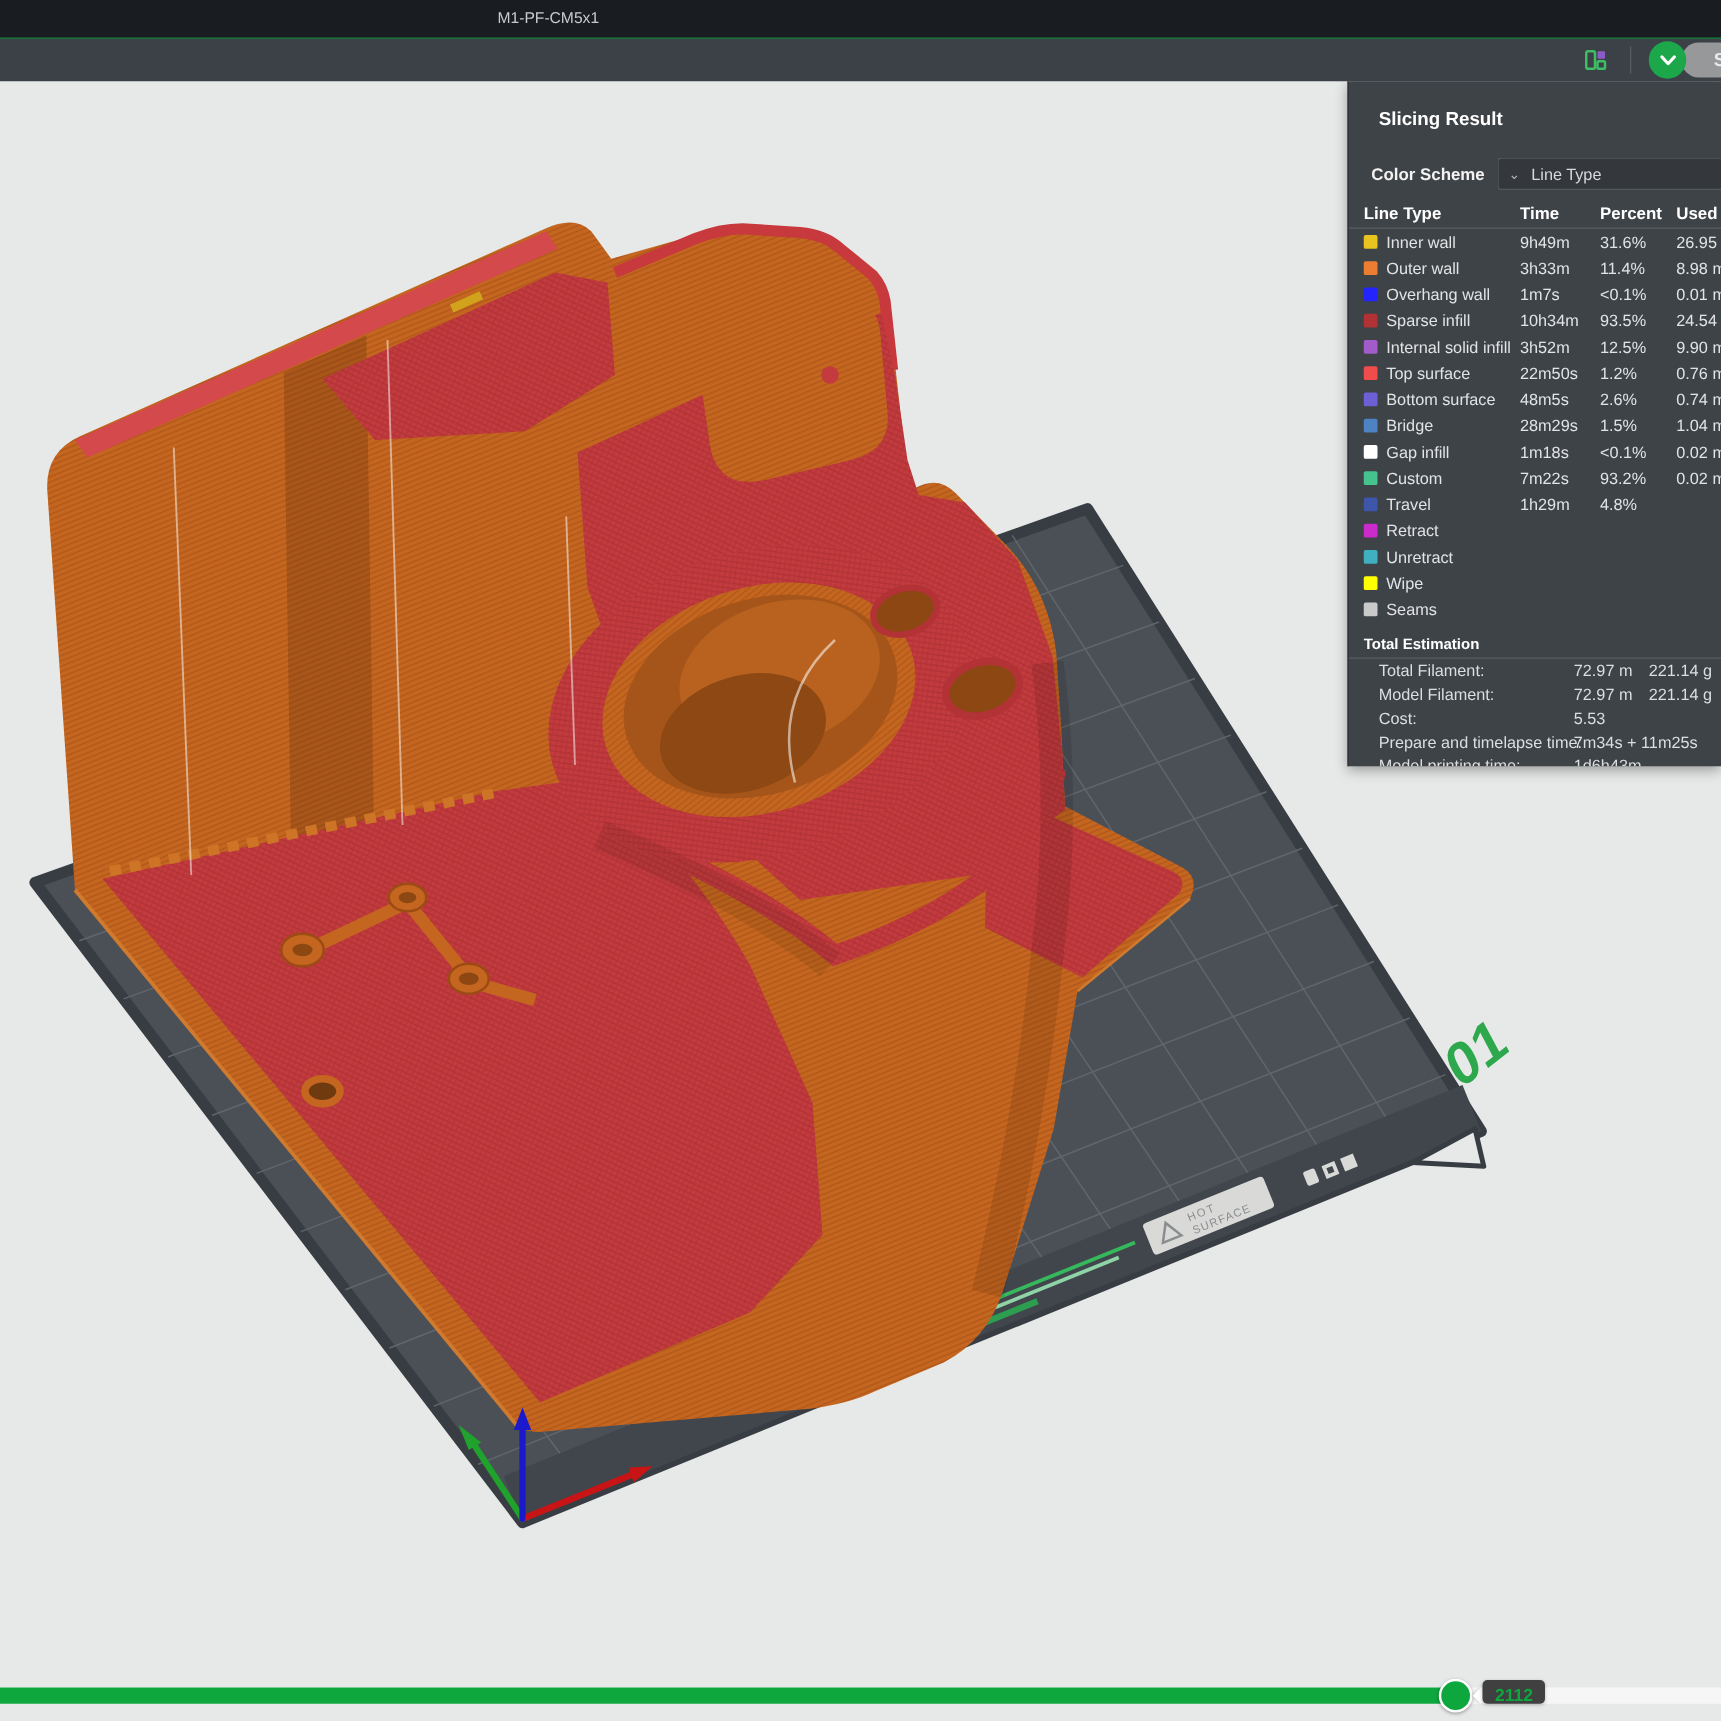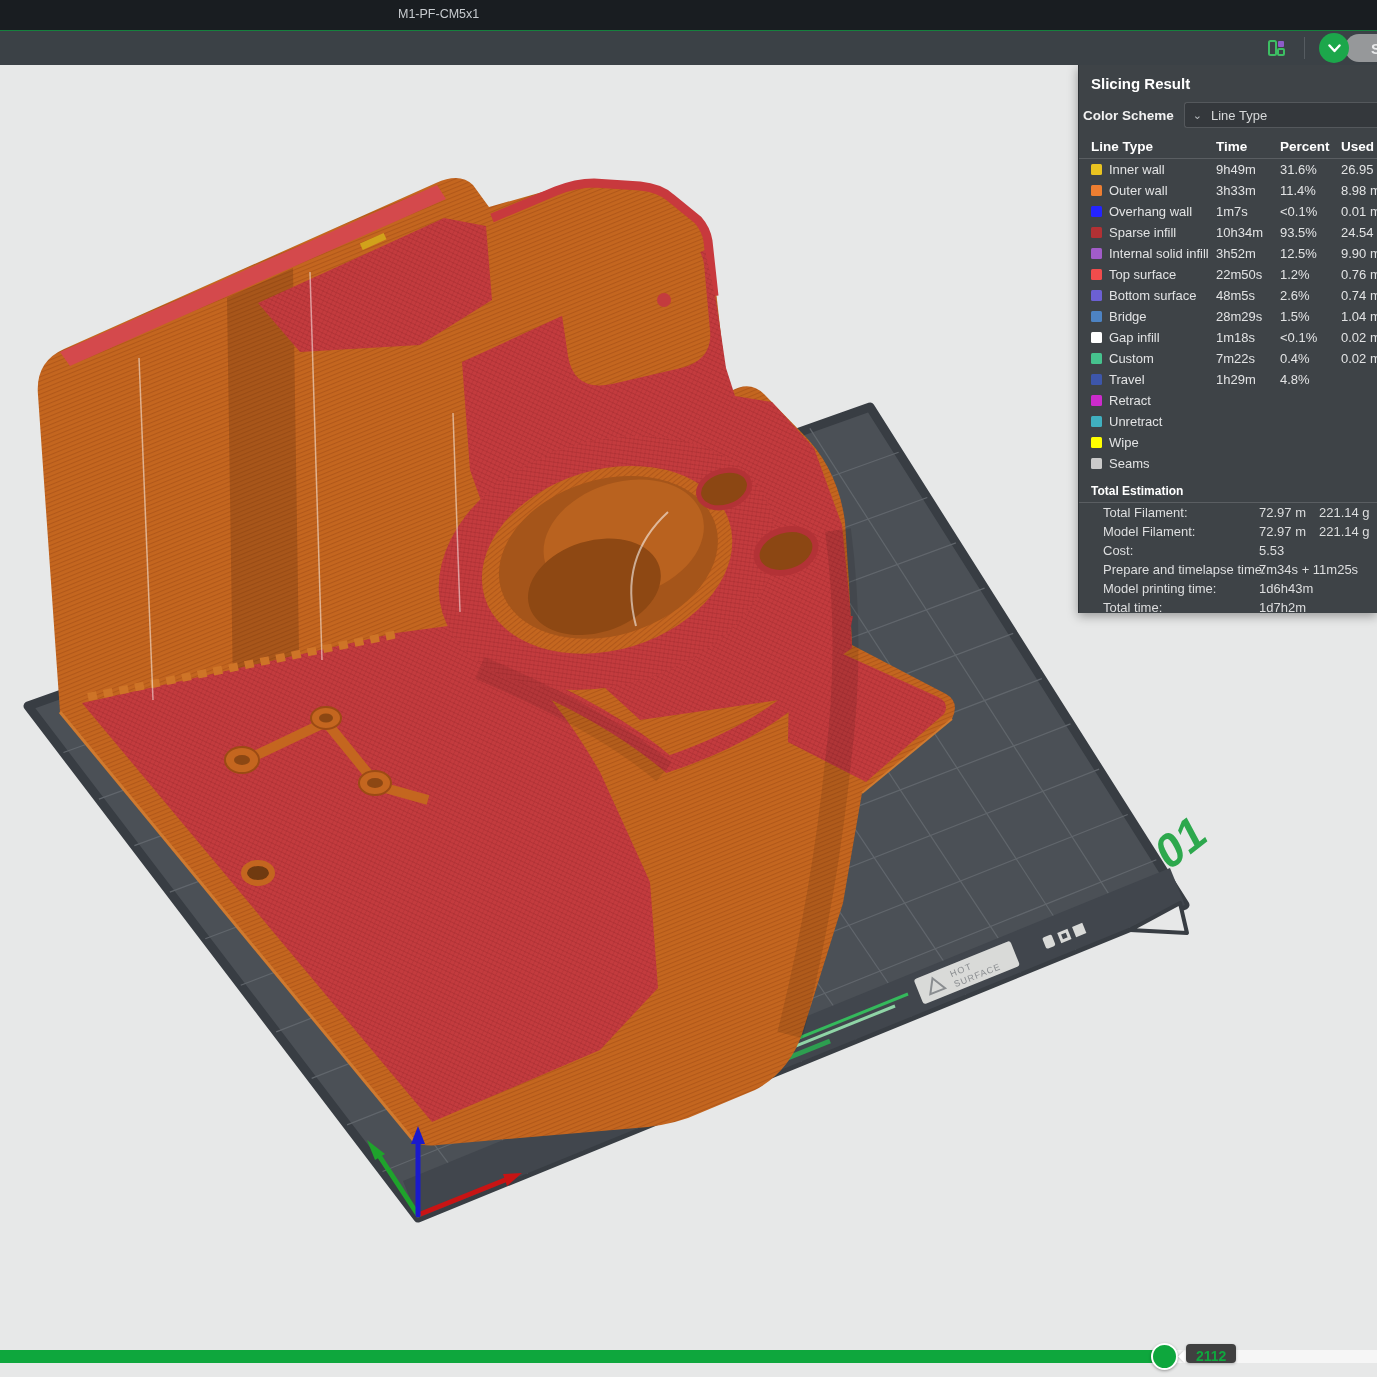--- a/index.html
+++ b/index.html
@@ -35,23 +35,23 @@
     position:absolute;left:0;top:2px;width:30px;height:30px;border-radius:50%;
     background:#1CA74B;display:flex;align-items:center;justify-content:center;
   }
   
   .panel{
     position:absolute;top:65px;right:0;width:299px;height:548px;z-index:40;
     background:#3E4347;border-left:1px solid #2E3236;color:#E6E6E6;
     box-shadow:0 3px 10px rgba(0,0,0,0.35);overflow:hidden;box-sizing:border-box;
   }
   .panel h1{
-    margin:0;padding:10px 12px 8px 12px;font-size:15px;color:#FFFFFF;font-weight:bold;
-  }
-  .scheme-row{display:flex;align-items:center;padding:2px 0 6px 4px;height:26px;}
+    margin:12px;padding:10px 12px 8px 12px;font-size:15px;color:#FFFFFF;font-weight:bold;
+  }
+  .scheme-row{display:flex;align-items:center;padding:2px 0 6px 18px;height:26px;}
   .scheme-label{font-size:13.5px;font-weight:bold;color:#F2F2F2;white-space:nowrap;}
   .scheme-dd{
     flex:1;margin-left:10px;height:24px;background:#34383C;border:1px solid #54585C;
     border-radius:3px 0 0 3px;border-right:none;display:flex;align-items:center;
     padding-left:8px;cursor:pointer;
   }
   .scheme-dd .chev{color:#B9BDC0;font-size:11px;margin-right:9px;}
   .scheme-dd .val{color:#D7D9DA;font-size:13px;}
   .lt-head,.lt-row{
     display:grid;grid-template-columns:125px 64px 61px 1fr;
@@ -371,21 +371,21 @@
     <span>1m18s</span>
       <span>&lt;0.1%</span>
       <span style="white-space:nowrap;">0.02 m</span>
   </div>
   <div class="lt-row">
     <span class="cell1">
         <span class="swatch" style="background: rgb(70, 194, 142);"></span>
         <span>Custom</span>
       </span>
     <span>7m22s</span>
-      <span>0.4%</span>
+      <span>93.2%</span>
       <span style="white-space:nowrap;">0.02 m</span>
   </div>
   <div class="lt-row">
     <span class="cell1">
         <span class="swatch" style="background: rgb(61, 86, 170);"></span>
         <span>Travel</span>
       </span>
     <span>1h29m</span>
       <span>4.8%</span>
       <span></span>

